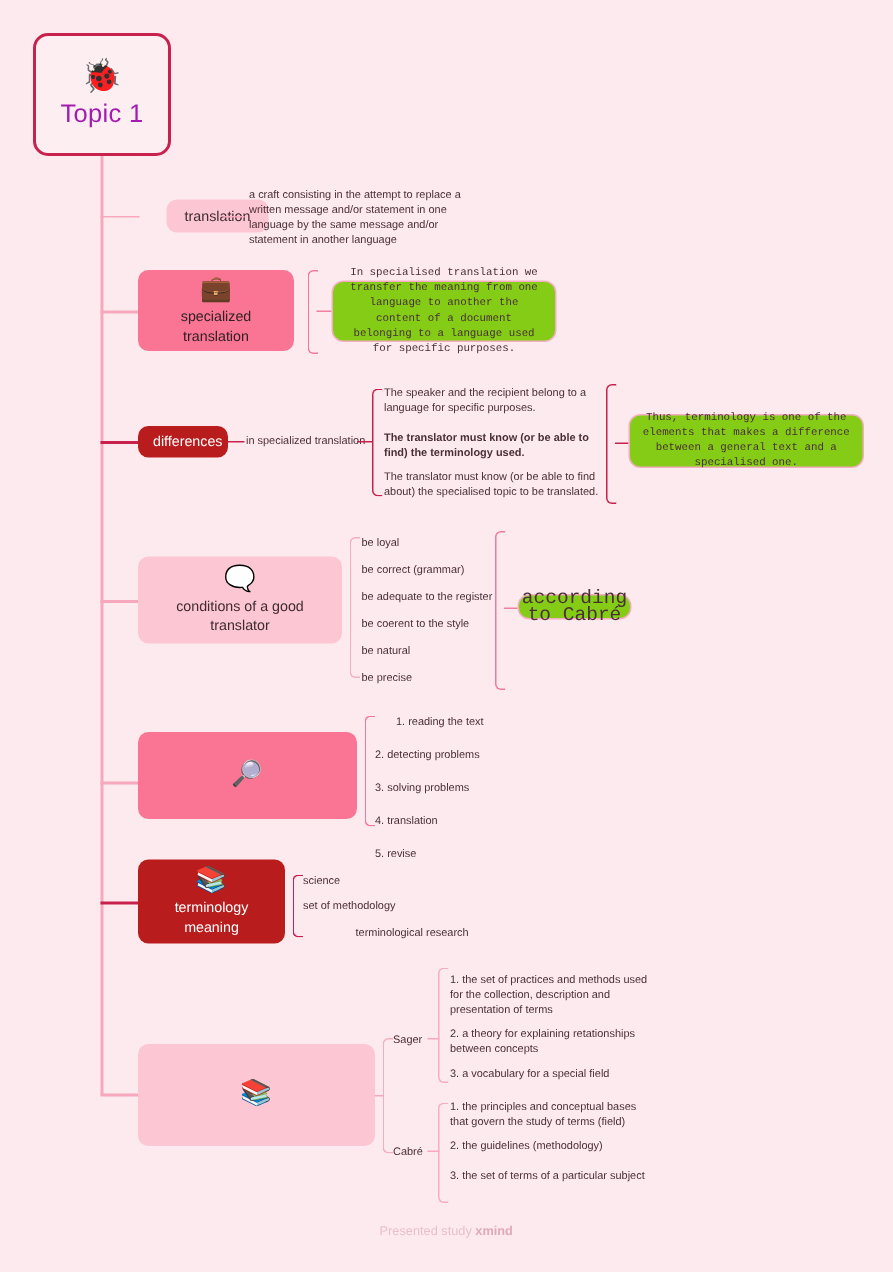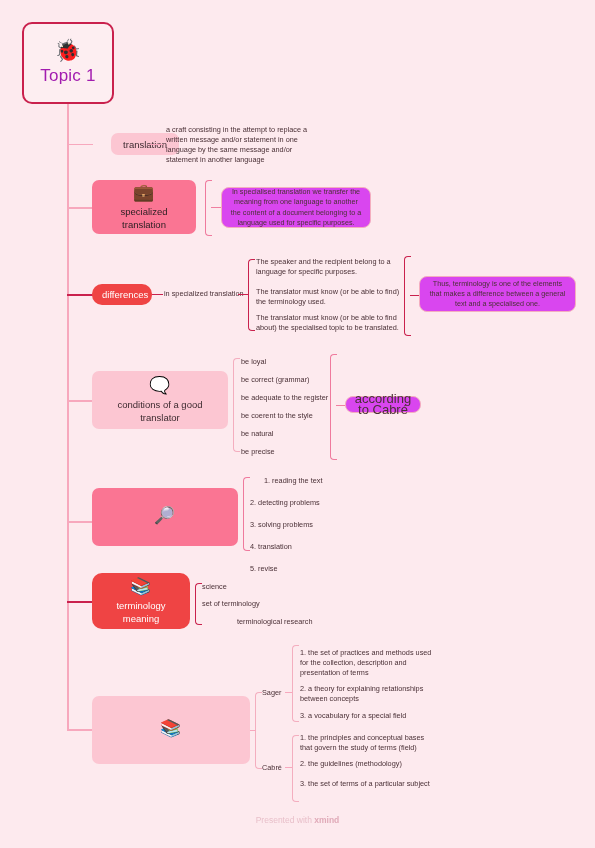--- a/index.html
+++ b/index.html
@@ -62,43 +62,44 @@
   .node .node-label {
     font-size: 9.5px;
     line-height: 13px;
     text-align: center;
   }
   .node.plain .node-label { text-align: center; }
   .node.leftlabel .node-label { text-align: left; }
 
   .tone-pale   { background: #fcc6d2; color: #3d2b30; }
   .tone-mid    { background: #fa7593; color: #2f2024; }
-  .tone-deep   { background: #ef4444; color: #ffffff; border-radius: 10px; }
+  .tone-deep   { background: #b91c1c; color: #ffffff; }
 
   
   .txt {
     font-size: 7.3px;
     line-height: 10px;
     color: #4a3036;
   }
 
   
   .callout {
     border: 1px solid #f4aebf;
     border-radius: 8px;
-    background: #d946ef;
+    background: #84cc16;
     font-size: 7.2px;
     line-height: 10.2px;
     color: #4a3036;
     text-align: center;
     padding: 6px 8px;
     box-sizing: border-box;
     display: flex;
     align-items: center;
     justify-content: center;
+    font-family: Liberation Mono, monospace;
   }
   .callout.tight { padding: 3px 8px; font-size: 13px; }
 
   
   .ln { position: absolute; background: #f7a8bd; }
   .ln.dark { background: #c9214d; }
   .ln.mid  { background: #f07fa0; }
 
   .brk {
     position: absolute;
@@ -161,21 +162,21 @@
   <div class="ln dark" style="left:67px; top:294px; width:26px; height:1.6px;"></div>
   <div class="node plain tone-deep abs" style="left:92px; top:284px; width:60px; height:21px;">
     <div class="node-label">differences</div>
   </div>
   <div class="ln dark" style="left:152px; top:294px; width:11px; height:1.2px;"></div>
   <div class="abs txt" style="left:164px; top:289px; width:80px;">in specialized translation</div>
   <div class="ln dark" style="left:238px; top:294px; width:10px; height:1.2px;"></div>
 
   <div class="brk dark" style="left:248px; top:259px; height:70px;"></div>
   <div class="abs txt" style="left:256px; top:257px; width:148px;">The speaker and the recipient belong to a language for  specific purposes.</div>
-  <div class="abs txt" style="left:256px; top:287px; width:148px;">The translator must know (or be able to find) the terminology used.</div>
+  <div class="abs txt" style="left:256px; top:287px; width:148px;font-weight:bold;">The translator must know (or be able to find) the terminology used.</div>
   <div class="abs txt" style="left:256px; top:313px; width:148px;">The translator must know (or be able to find about) the specialised topic to be translated.</div>
 
   <div class="brk dark" style="left:404px; top:256px; height:78px;"></div>
   <div class="ln dark" style="left:410px; top:294.5px; width:9px; height:1.2px;"></div>
   <div class="callout abs" style="left:419px; top:276px; width:157px; height:36px;">Thus, terminology is one of the elements that makes a difference between a general text and a specialised one.</div>
 
   <div class="ln" style="left:67px; top:400px; width:26px; height:1.6px;"></div>
   <div class="node tone-pale abs" style="left:92px; top:371px; width:136px; height:58px;">
     <div class="node-icon">🗨️</div>
     <div class="node-label">conditions of a good translator</div>
@@ -206,21 +207,21 @@
   <div class="abs txt" style="left:250px; top:564px; width:110px;">5. revise</div>
 
   <div class="ln dark" style="left:67px; top:601px; width:26px; height:1.6px;"></div>
   <div class="node tone-deep abs" style="left:92px; top:573px; width:98px; height:56px;">
     <div class="node-icon">📚</div>
     <div class="node-label">terminology meaning</div>
   </div>
 
   <div class="brk dark" style="left:195px; top:583px; height:40px;"></div>
   <div class="abs txt" style="left:202px; top:582px; width:120px;">science</div>
-  <div class="abs txt" style="left:202px; top:599px; width:120px;">set of terminology</div>
+  <div class="abs txt" style="left:202px; top:599px; width:120px;">set of methodology</div>
   <div class="abs txt" style="left:202px; top:617px; width:120px;margin-left:35px;">terminological research</div>
 
   <div class="ln" style="left:67px; top:729px; width:26px; height:1.6px;"></div>
   <div class="node leftlabel tone-pale abs" style="left:92px; top:696px; width:158px; height:68px; align-items:flex-start;">
     <div class="node-icon" style="width:100%;">📚</div>
   </div>
 
   <div class="brk" style="left:255px; top:692px; height:75px;"></div>
   <div class="ln" style="left:250px; top:729.5px; width:6px; height:1.2px;"></div>
 
@@ -232,16 +233,16 @@
   <div class="abs txt" style="left:300px; top:711px; width:136px;">3. a vocabulary for a special field</div>
 
   <div class="abs txt" style="left:262px; top:763px; width:30px;">Cabré</div>
   <div class="ln" style="left:285px; top:767px; width:8px; height:1.2px;"></div>
   <div class="brk" style="left:292px; top:735px; height:65px;"></div>
   <div class="abs txt" style="left:300px; top:733px; width:136px;">1. the principles and conceptual bases that govern the study of terms (field)</div>
   <div class="abs txt" style="left:300px; top:759px; width:136px;">2. the guidelines (methodology)</div>
   <div class="abs txt" style="left:300px; top:779px; width:136px;">3. the set of terms of a particular subject</div>
 
   <div class="footer">
-    <span>Presented with </span><b>xmind</b>
+    <span>Presented study </span><b>xmind</b>
   </div>
 
 </div>
 
 </body></html>

